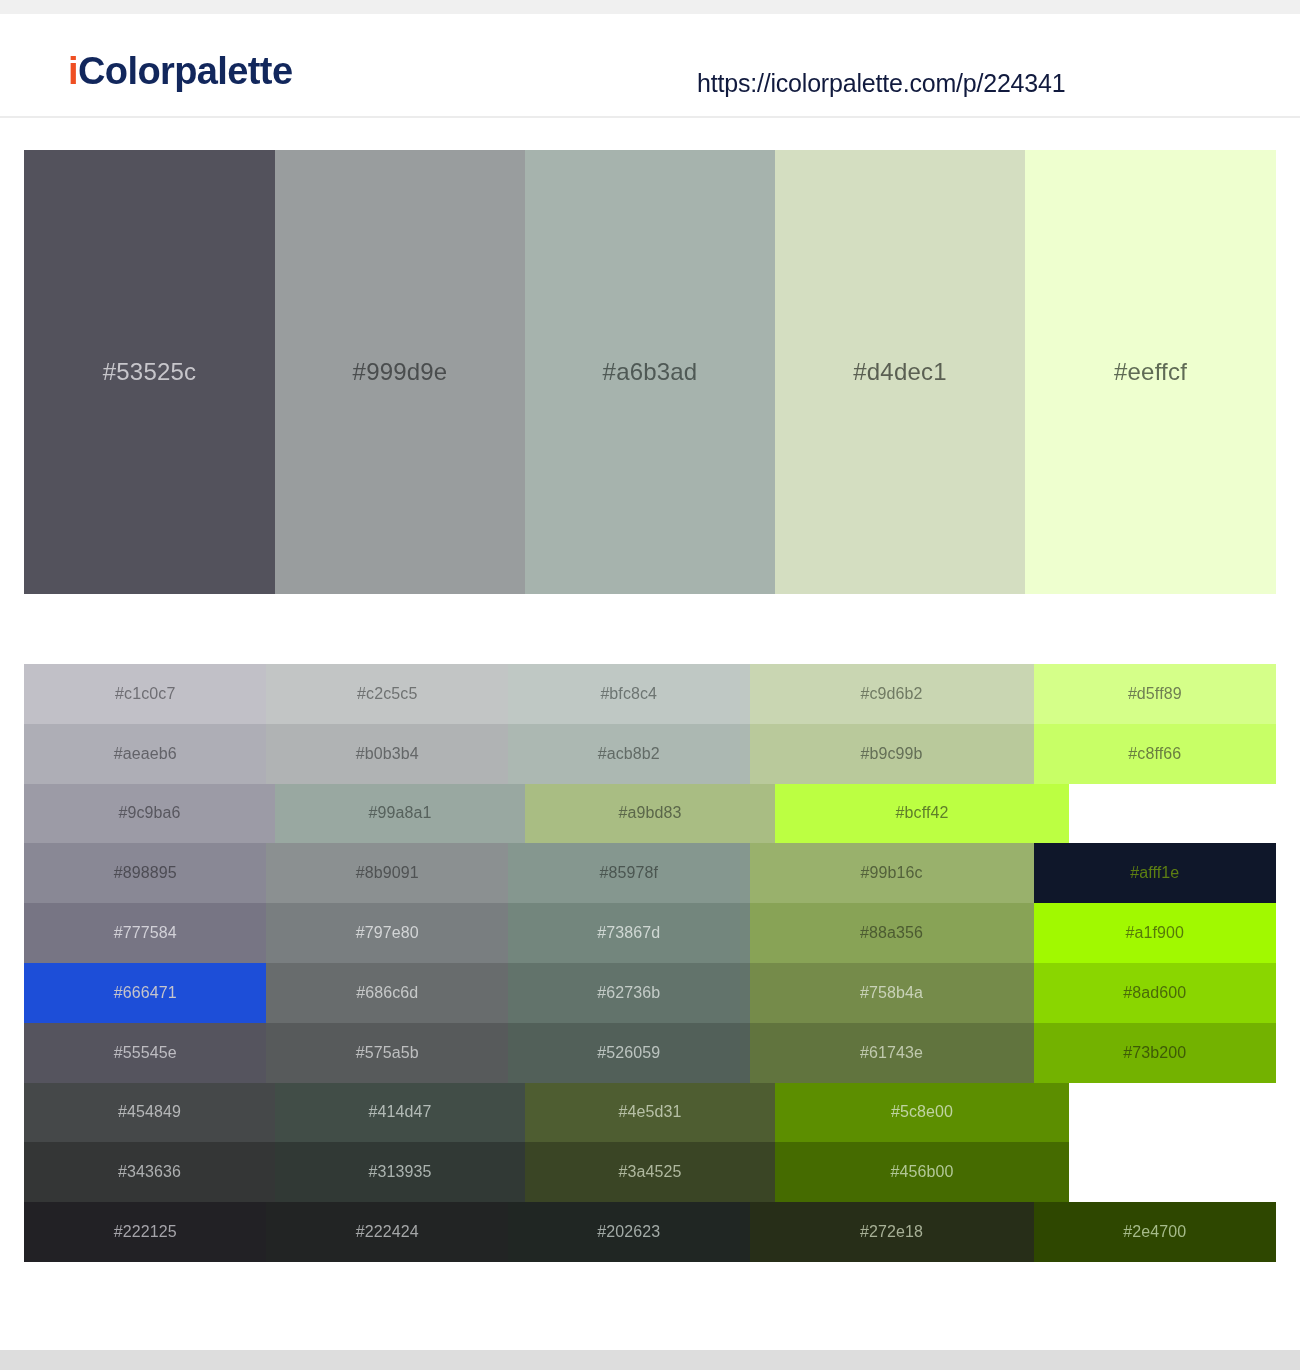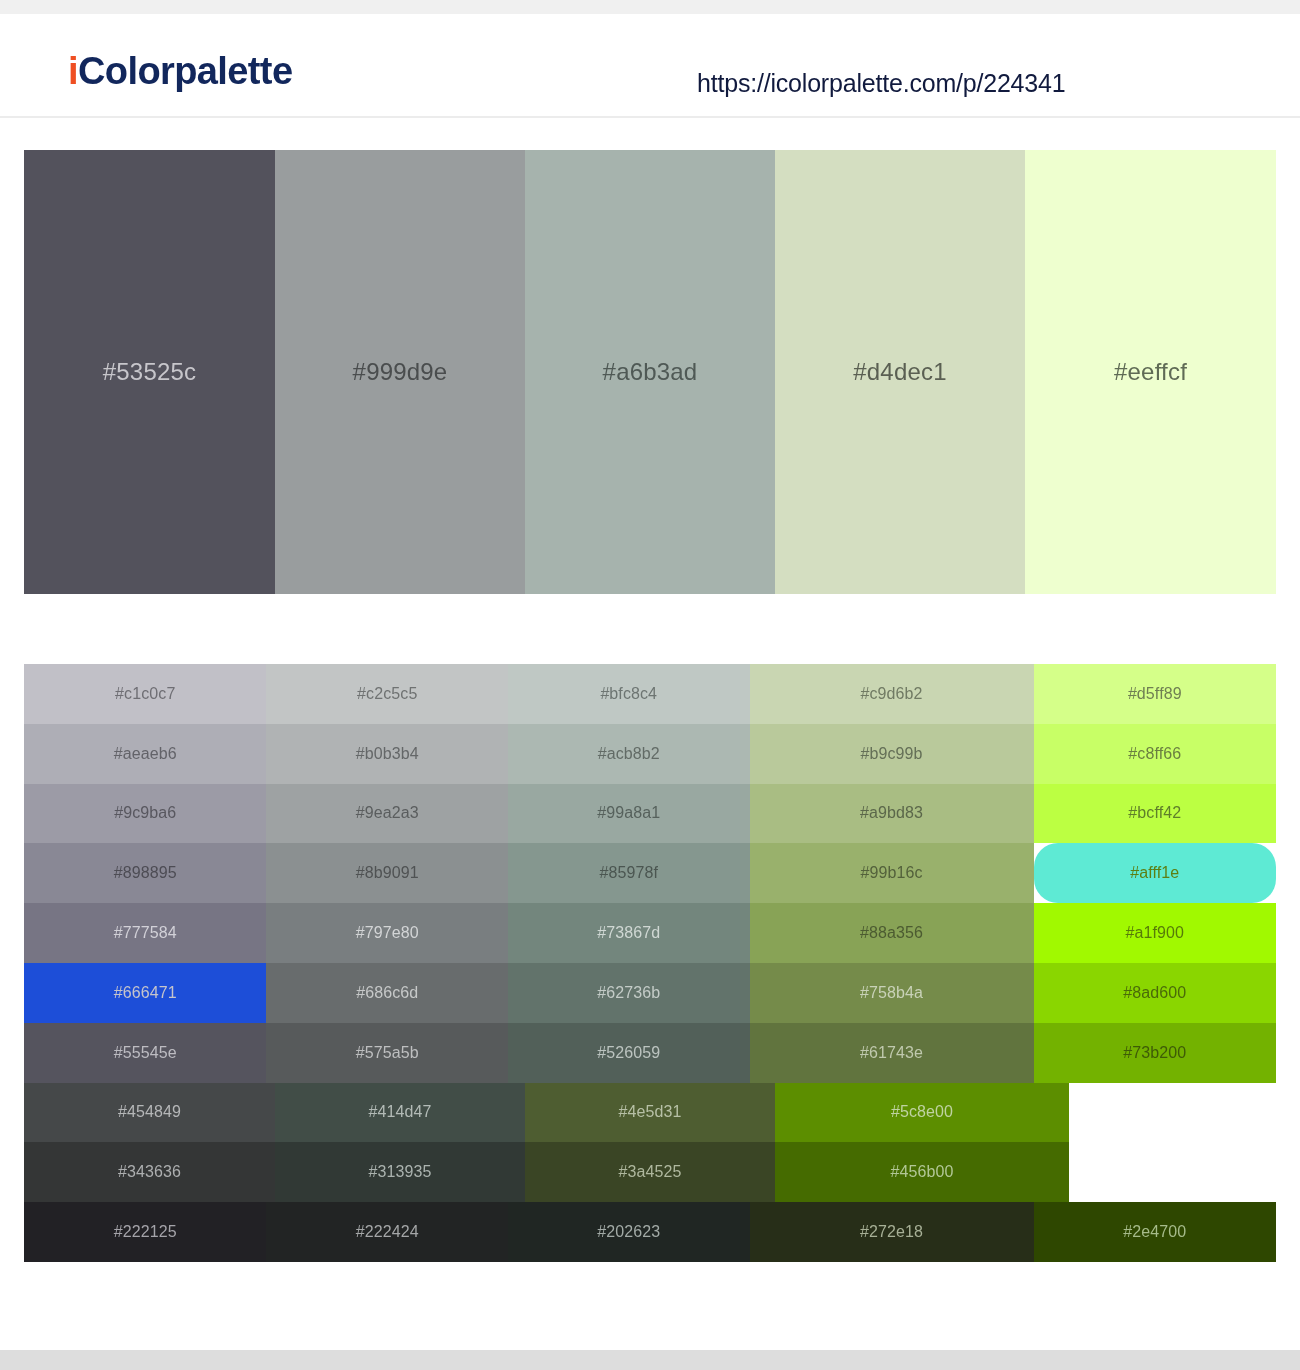--- a/index.html
+++ b/index.html
@@ -189,23 +189,20 @@
           <span style="color: rgb(100, 111, 87);">#b9c99b</span>
         </div>
         <div class="shade-cell" style="background: rgb(200, 255, 102);">
           <span style="color: rgb(106, 127, 64);">#c8ff66</span>
         </div>
       </div>
       <div class="shades-row">
         <div class="shade-cell" style="background: rgb(156, 155, 166);">
           <span style="color: rgb(88, 87, 95);">#9c9ba6</span>
         </div>
-        <div class="shade-cell" style="background: rgb(158, 162, 163);">
-          <span style="color: rgb(90, 93, 94);">#9ea2a3</span>
-        </div>
         <div class="shade-cell" style="background: rgb(153, 168, 161);">
           <span style="color: rgb(86, 97, 92);">#99a8a1</span>
         </div>
         <div class="shade-cell" style="background: rgb(169, 189, 131);">
           <span style="color: rgb(91, 103, 74);">#a9bd83</span>
         </div>
         <div class="shade-cell" style="background: rgb(188, 255, 66);">
           <span style="color: rgb(95, 127, 42);">#bcff42</span>
         </div>
       </div>
@@ -215,21 +212,21 @@
         </div>
         <div class="shade-cell" style="background: rgb(139, 144, 145);">
           <span style="color: rgb(79, 82, 83);">#8b9091</span>
         </div>
         <div class="shade-cell" style="background: rgb(133, 151, 143);">
           <span style="color: rgb(75, 86, 81);">#85978f</span>
         </div>
         <div class="shade-cell" style="background: rgb(153, 177, 108);">
           <span style="color: rgb(83, 97, 59);">#99b16c</span>
         </div>
-        <div class="shade-cell" style="background: #5eead4; border-radius: 24px;">
+        <div class="shade-cell" style="background: #0f172a;">
           <span style="color: rgb(93, 127, 18);">#afff1e</span>
         </div>
       </div>
       <div class="shades-row">
         <div class="shade-cell" style="background: rgb(119, 117, 132);">
           <span style="color: rgb(210, 209, 216);">#777584</span>
         </div>
         <div class="shade-cell" style="background: rgb(121, 126, 128);">
           <span style="color: rgb(211, 213, 214);">#797e80</span>
         </div>

